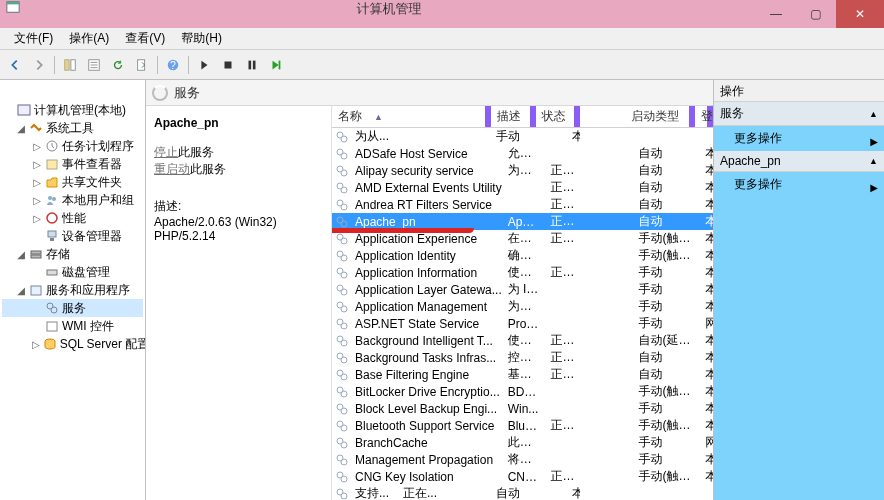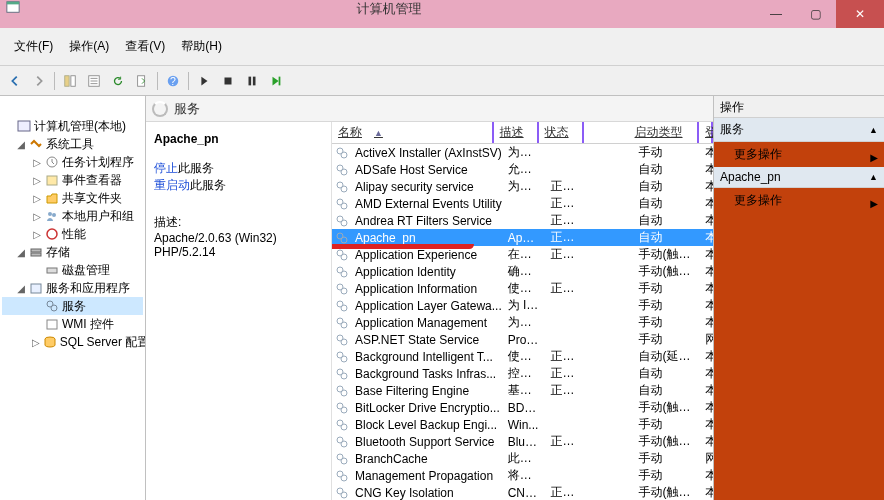--- a/index.html
+++ b/index.html
@@ -3,21 +3,21 @@
   <meta charset="utf-8">
   <style>
     * { margin: 0; padding: 0; box-sizing: border-box; font-family: "Microsoft YaHei", Tahoma, sans-serif; font-size: 12px; }
     body { width: 884px; height: 500px; overflow: hidden; background: #fff; display: flex; flex-direction: column; }
     .titlebar { background: #e8a9c0; height: 28px; display: flex; position: relative; }
     .titlebar .icon { width: 16px; height: 16px; margin-left: 6px; display: inline-block; }
     .titlebar .title { flex: 1; text-align: center; color: #333; font-size: 13px; }
     .winbtns { display: flex; height: 100%; }
     .winbtn { width: 40px; display: flex; align-items: center; justify-content: center; color: #333; }
     .winbtn.close { background: #c75050; color: #fff; width: 48px; }
-    .menubar { background: #f0f0f0; height: 38px; display: flex; align-items: center; padding: 0 6px; border-bottom: 1px solid #d0d0d0; }
+    .menubar { background: #f0f0f0; height: 22px; display: flex; align-items: center; padding: 0 6px; border-bottom: 1px solid #d0d0d0; }
     .menubar .mi { padding: 2px 8px; cursor: default; }
     .toolbar { background: #f0f0f0; height: 30px; display: flex; align-items: center; padding: 0 4px; border-bottom: 1px solid #c0c0c0; gap: 2px; }
     .tb-btn { width: 22px; height: 22px; display: flex; align-items: center; justify-content: center; border: 1px solid transparent; }
     .tb-sep { width: 1px; height: 18px; background: #bbb; margin: 0 2px; }
     .body { flex: 1; display: flex; overflow: hidden; }
     .tree { width: 146px; border-right: 1px solid #c0c0c0; background: #fff; padding: 21px 2px; overflow: hidden; }
     .tree-node { display: flex; align-items: center; height: 18px; white-space: nowrap; gap: 3px; padding-left: 2px; }
     .tree-node .twist { width: 10px; height: 10px; display: inline-flex; align-items: center; justify-content: center; font-size: 10px; color: #666; }
     .tree-node .ico { width: 14px; height: 14px; display: inline-block; }
     .tree-node .lbl { }
@@ -25,39 +25,39 @@
     .tree-node.sel .lbl { }
     .tree .d1 { padding-left: 14px; }
     .tree .d2 { padding-left: 30px; }
     .main { flex: 1; display: flex; flex-direction: column; border-right: 1px solid #c0c0c0; min-width: 0; }
     .main-header { background: #f4f4f4; height: 26px; display: flex; align-items: center; padding: 0 6px; border-bottom: 1px solid #d8d8d8; gap: 6px; }
     .main-header .spin { width: 16px; height: 16px; border: 2px solid #bbb; border-top-color: #fff; border-radius: 50%; }
     .main-header .txt { font-size: 13px; color: #333; }
     .main-content { flex: 1; display: flex; overflow: hidden; }
     .detail-pane { width: 185px; padding: 10px 8px; }
     .detail-pane .svc-name { font-weight: bold; margin-bottom: 14px; }
-    .detail-pane .actlink { color: #1d4ed8; cursor: pointer; }
+    .detail-pane .actlink { color: #737373; text-decoration: underline; cursor: pointer; }
     .detail-pane .acttxt { display: inline; }
     .detail-pane .desc-label { margin-top: 20px; }
     .list-pane { flex: 1; display: flex; flex-direction: column; border-left: 1px solid #e0e0e0; overflow: hidden; }
     .cols { display: flex; background: #fff; border-bottom: 1px solid #d0d0d0; height: 22px; }
-    .col { padding: 3px 6px; border-right: 2px solid #8b5cf6; display: flex; align-items: center; gap: 12px; color: #333; text-decoration: underline; }
+    .col { padding: 3px 6px; border-right: 6px solid #8b5cf6; display: flex; align-items: center; gap: 12px; color: #333; }
     .col .sort { font-size: 9px; color: #6a6a9a; }
     .rows { flex: 1; overflow-y: auto; overflow-x: hidden; }
     .row { display: flex; height: 17px; align-items: center; white-space: nowrap; position: relative; }
     .row .gear { width: 14px; height: 14px; margin-left: 3px; display: inline-flex; align-items: center; justify-content: center; }
     .row .c { padding: 0 6px; overflow: hidden; text-overflow: ellipsis; }
     .row.sel { background: #3399ff; color: #fff; }
     .row .mark { position: absolute; left: -8px; bottom: -3px; width: 150px; height: 5px; background: #d22; border-radius: 3px 3px 40px 3px; z-index: 5; pointer-events: none; }
     .c-name { width: 176px; display: flex; align-items: center; }
     .c-desc { width: 48px; }
     .c-stat { width: 48px; }
     .c-start { width: 76px; margin-left: 45px; }
     .c-last { width: 14px; }
-    .actions { width: 170px; background: #c2410c; display: flex; flex-direction: column; min-width: 0; }
+    .actions { width: 170px; background: #7dd3fc; display: flex; flex-direction: column; min-width: 0; }
     .actions-hdr { background: #f0f0f0; height: 22px; padding: 3px 6px; border-bottom: 1px solid #d0d0d0; }
     .act-sec { background: #e0e8f0; padding: 3px 6px; display: flex; align-items: center; justify-content: space-between; border-bottom: 1px solid #d0d0d0; }
     .act-sec .tri { font-size: 9px; color: #000; }
     .act-item { padding: 4px 6px 4px 20px; display: flex; justify-content: space-between; align-items: flex-end; }
     .act-item .ri { font-size: 10px; }
     
     .svg-ico svg { width: 14px; height: 14px; }
     
     .rows::-webkit-scrollbar { width: 16px; }
     .rows::-webkit-scrollbar-thumb { background: #c0c0c0; border: 1px solid #aaa; }
@@ -206,20 +206,28 @@
           </svg></span>
       <span class="lbl">本地用户和组</span>
     </div>
     <div class="tree-node d2">
       <span class="twist">▷</span>
       <span class="ico svg-ico"><svg viewBox="0 0 14 14">
             <circle cx="7" cy="7" r="5" fill="none" stroke="#c33" stroke-width="1.5"></circle>
           </svg></span>
       <span class="lbl">性能</span>
     </div>
+    <div class="tree-node d2">
+      <span class="twist"></span>
+      <span class="ico svg-ico"><svg viewBox="0 0 14 14">
+            <rect x="3" y="2" width="8" height="6" fill="#cde" stroke="#789"></rect>
+            <rect x="5" y="9" width="4" height="3" fill="#789"></rect>
+          </svg></span>
+      <span class="lbl">设备管理器</span>
+    </div>
     <div class="tree-node d1">
       <span class="twist">◢</span>
       <span class="ico svg-ico"><svg viewBox="0 0 14 14">
             <rect x="2" y="4" width="10" height="3" fill="#bbb" stroke="#666"></rect>
             <rect x="2" y="8" width="10" height="3" fill="#bbb" stroke="#666"></rect>
           </svg></span>
       <span class="lbl">存储</span>
     </div>
     <div class="tree-node d2">
       <span class="twist"></span>
@@ -290,21 +298,20 @@
           <div class="col c-last">登</div>
         </div>
         <div class="rows" id="svc-rows">
             <div class="row">
               <span class="gear svg-ico">
                 <svg width="12" height="12" viewBox="0 0 14 14">
                   <circle cx="5" cy="5" r="3" fill="none" stroke="#9ab" stroke-width="1"></circle>
                   <circle cx="9" cy="9" r="3" fill="none" stroke="#9ab" stroke-width="1"></circle>
                 </svg>
               </span>
-              <span class="c c-name">ActiveX Installer (AxInstSV)</span>
               <span class="c c-desc">为从...</span>
               <span class="c c-stat"></span>
               <span class="c c-start">手动</span>
               <span class="c c-last">本</span>
             </div>
             <div class="row">
               <span class="gear svg-ico">
                 <svg width="12" height="12" viewBox="0 0 14 14">
                   <circle cx="5" cy="5" r="3" fill="none" stroke="#9ab" stroke-width="1"></circle>
                   <circle cx="9" cy="9" r="3" fill="none" stroke="#9ab" stroke-width="1"></circle>

